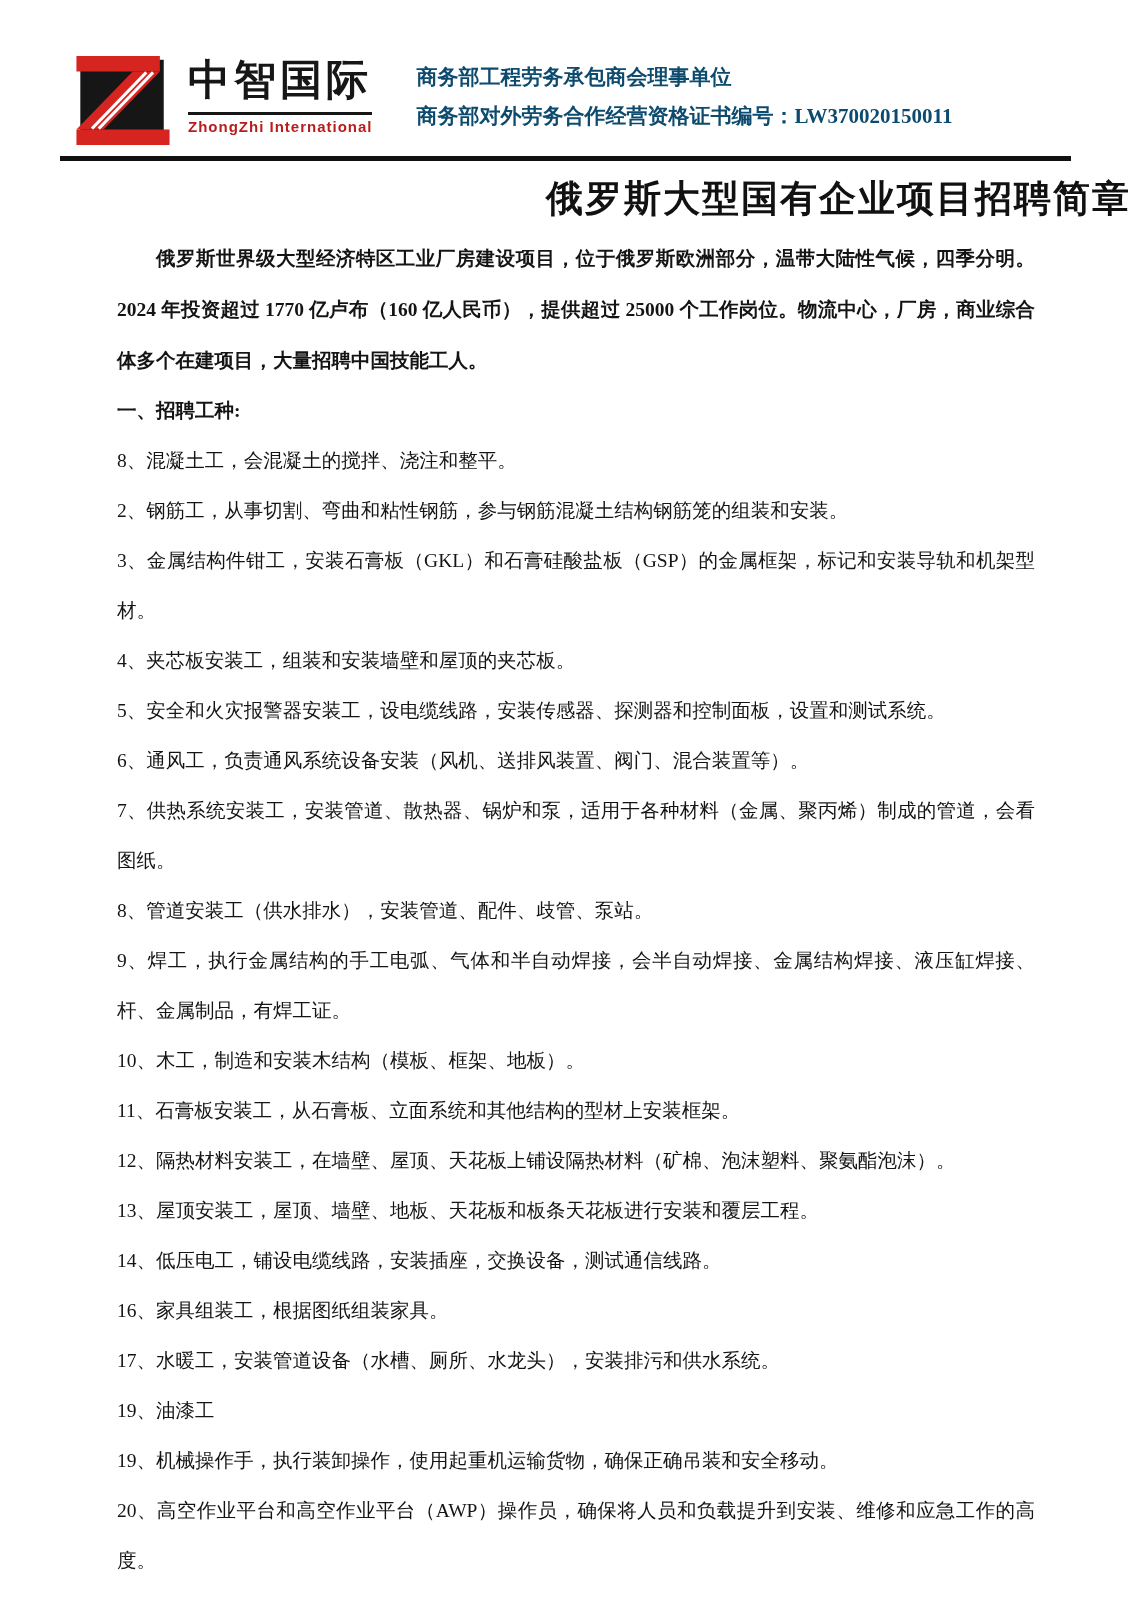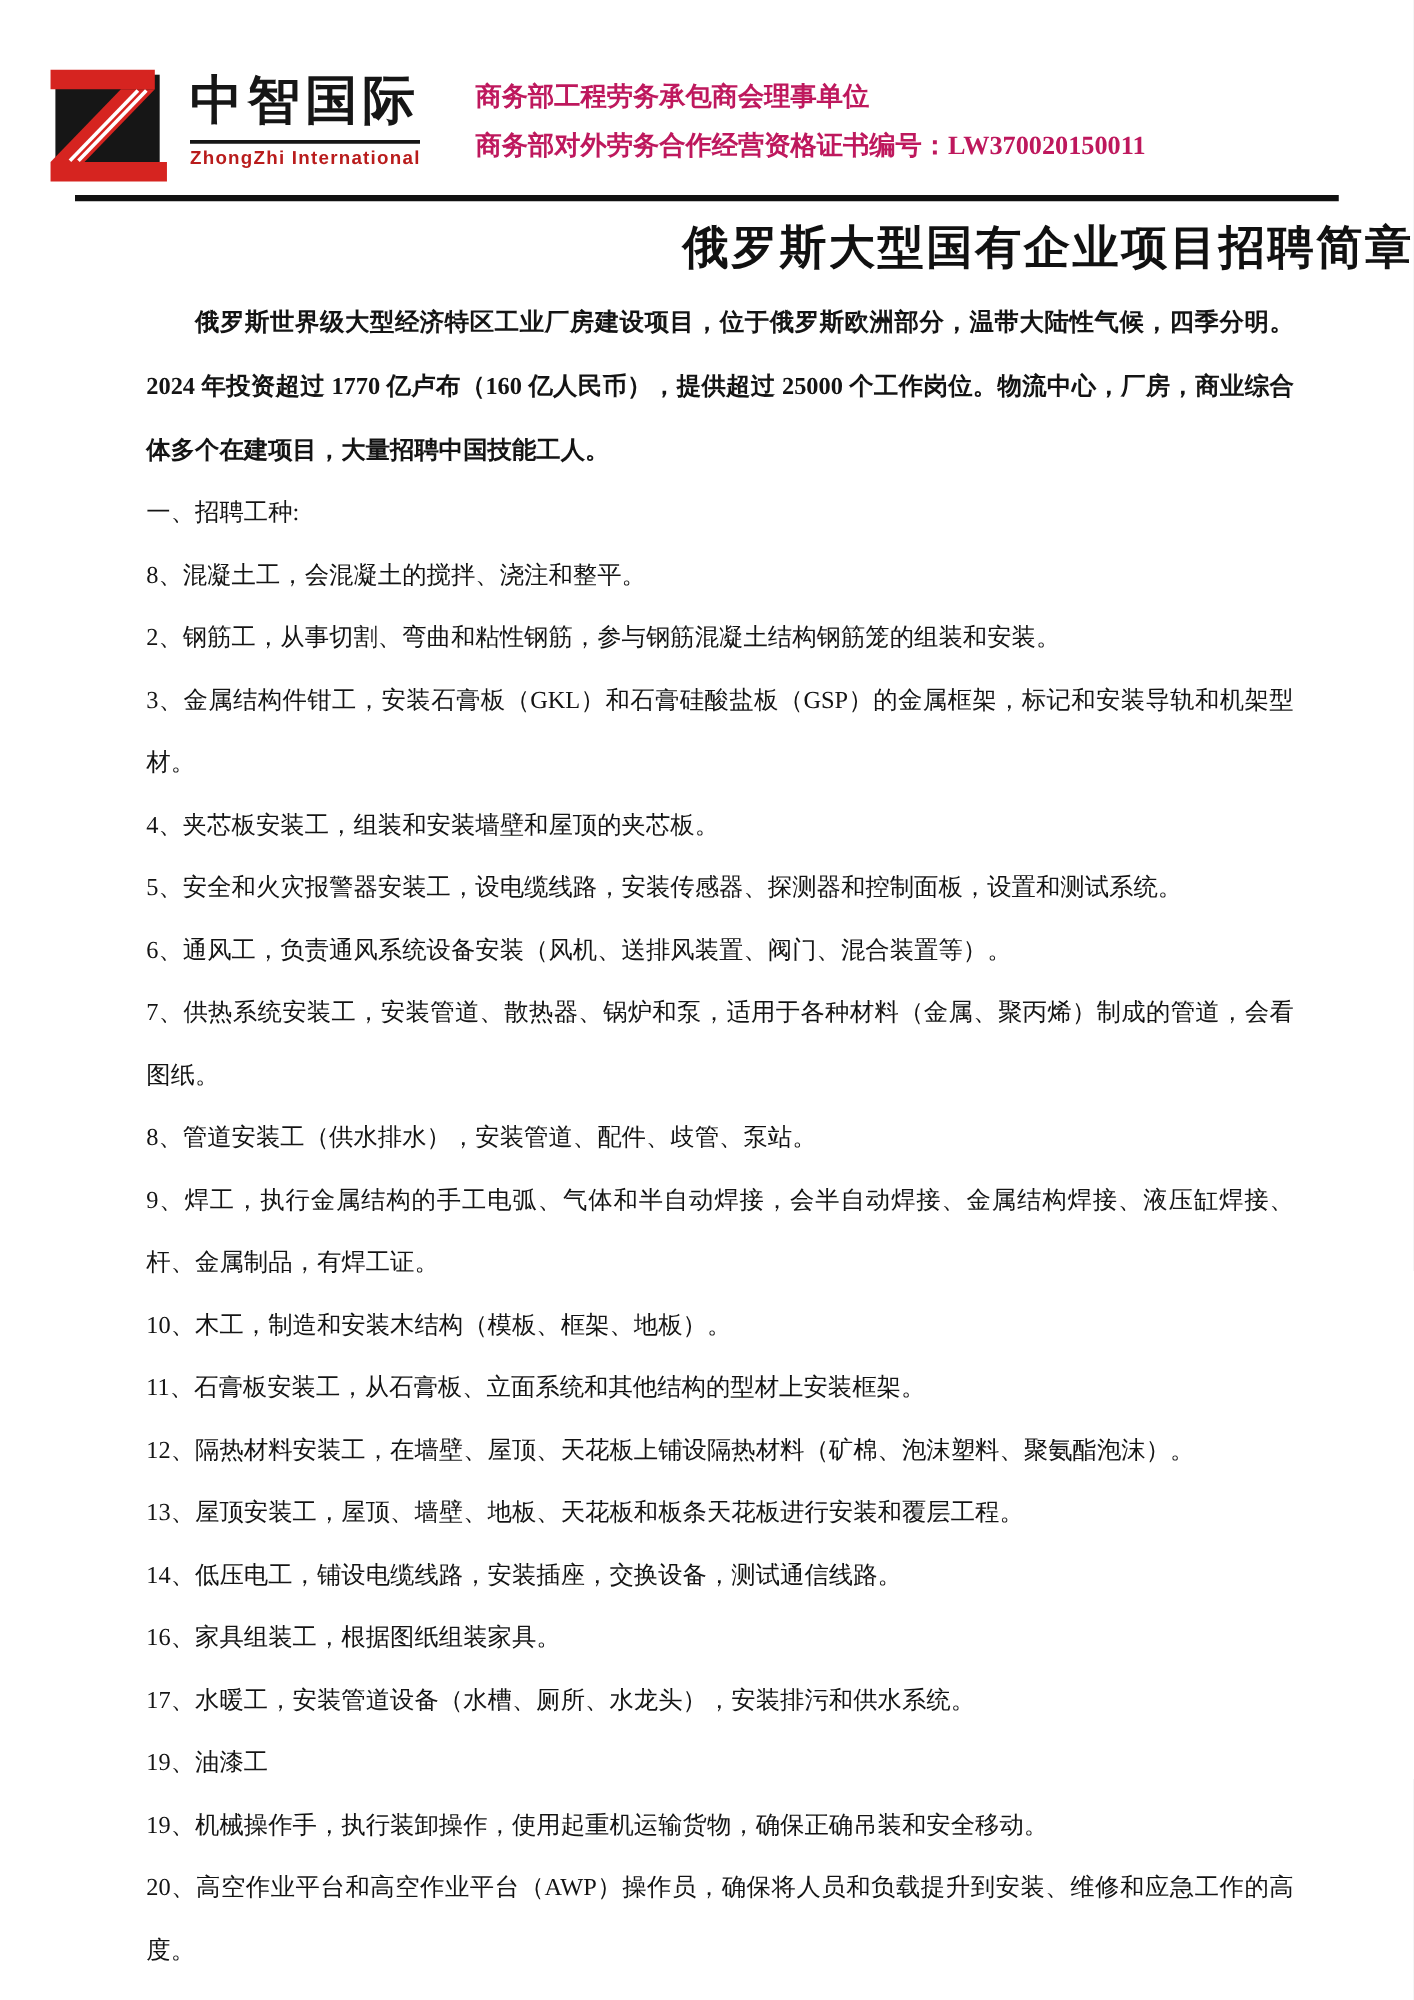--- a/index.html
+++ b/index.html
@@ -1,46 +1,46 @@
 <!DOCTYPE html>
 <html><head>
 <meta charset="utf-8">
 <style>
   html,body{margin:0;padding:0;background:#e8e8e8;}
   .page{
     width:1131px;height:1600px;background:#ffffff;margin:0 auto;
     font-family:"Liberation Serif","DejaVu Serif",serif;color:#141414;
     overflow:hidden;position:relative;box-sizing:border-box;
   }
-  .header{display:flex;align-items:flex-start;padding:52px 60px 0 36px;}
+  .header{display:flex;align-items:flex-start;padding:52px 60px 0 72px;}
   .logo-mark{width:102px;height:97px;flex:0 0 auto;}
   .brand{margin-left:14px;flex:0 0 auto;}
   .brand-name{
     font-family:"Liberation Sans","DejaVu Sans",sans-serif;
     font-weight:bold;font-size:42px;line-height:56px;letter-spacing:4px;
     color:#161616;white-space:nowrap;
   }
   .brand-rule{height:3px;background:#161616;margin:4px 0 3px 0;}
   .brand-en{
     font-family:"Liberation Sans","DejaVu Sans",sans-serif;
     font-weight:bold;font-size:15px;letter-spacing:1px;color:#b91c1c;white-space:nowrap;
   }
   .credentials{margin-left:44px;padding-top:6px;}
   .credential-line{
-    font-weight:bold;font-size:21px;line-height:39px;white-space:nowrap;color:#be185d;
+    font-weight:bold;font-size:21px;line-height:39px;white-space:nowrap;color:#0c4a6e;
   }
   .header-divider{height:5px;background:#111;margin:7px 60px 0 60px;}
   .page-title{
     text-align:right;font-weight:bold;font-size:37px;line-height:56px;
     margin:10px 0 0 0;letter-spacing:2px;color:#111;
   }
   .body-text{margin:6px 96px 0 117px;}
   .body-text p{margin:0;font-size:19.5px;line-height:50px;text-align:justify;}
   .intro{font-weight:bold;text-indent:2em;line-height:51px !important;}
-  .section-heading{font-weight:normal;}
+  .section-heading{font-weight:bold;}
 </style>
 </head>
 <body>
 
 <div class="page">
 
   <div class="header">
     <svg class="logo-mark" viewBox="0 0 100 100" xmlns="http://www.w3.org/2000/svg" aria-hidden="true">
       <rect x="6" y="8" width="86" height="84" fill="#161616"></rect>
       <polygon fill="#d62420" points="2,4 88,4 88,20 2,20"></polygon>

